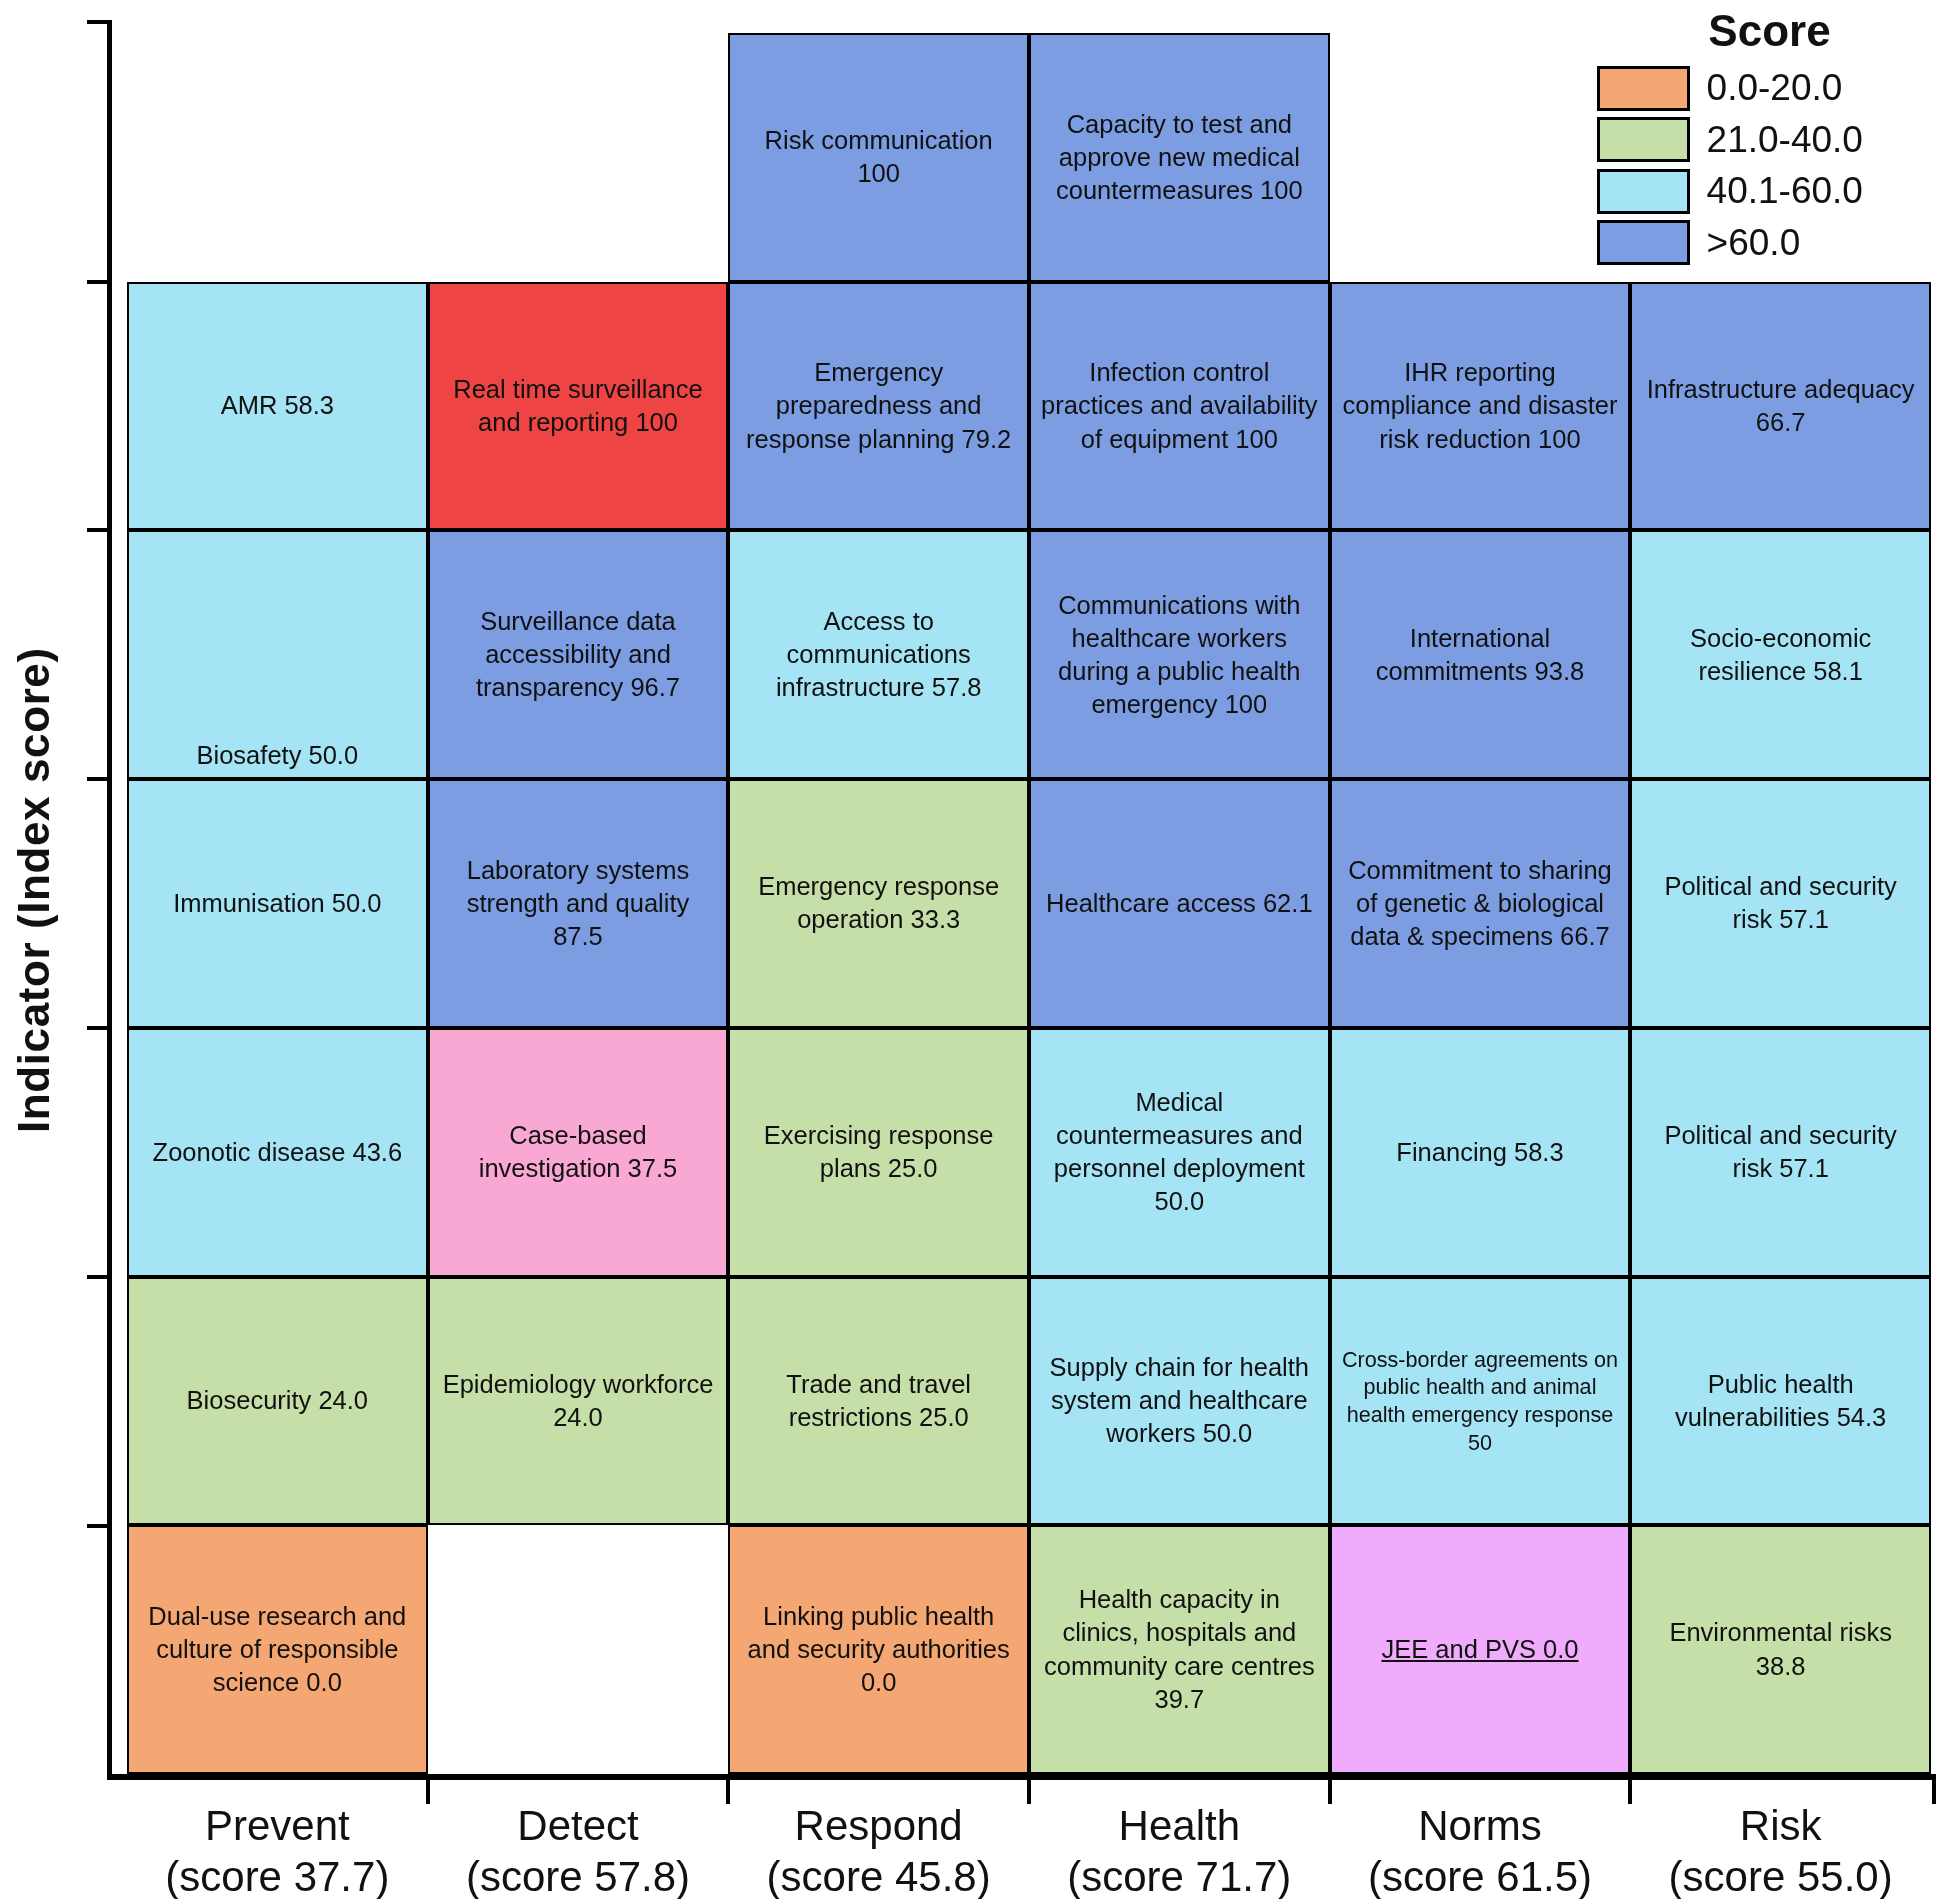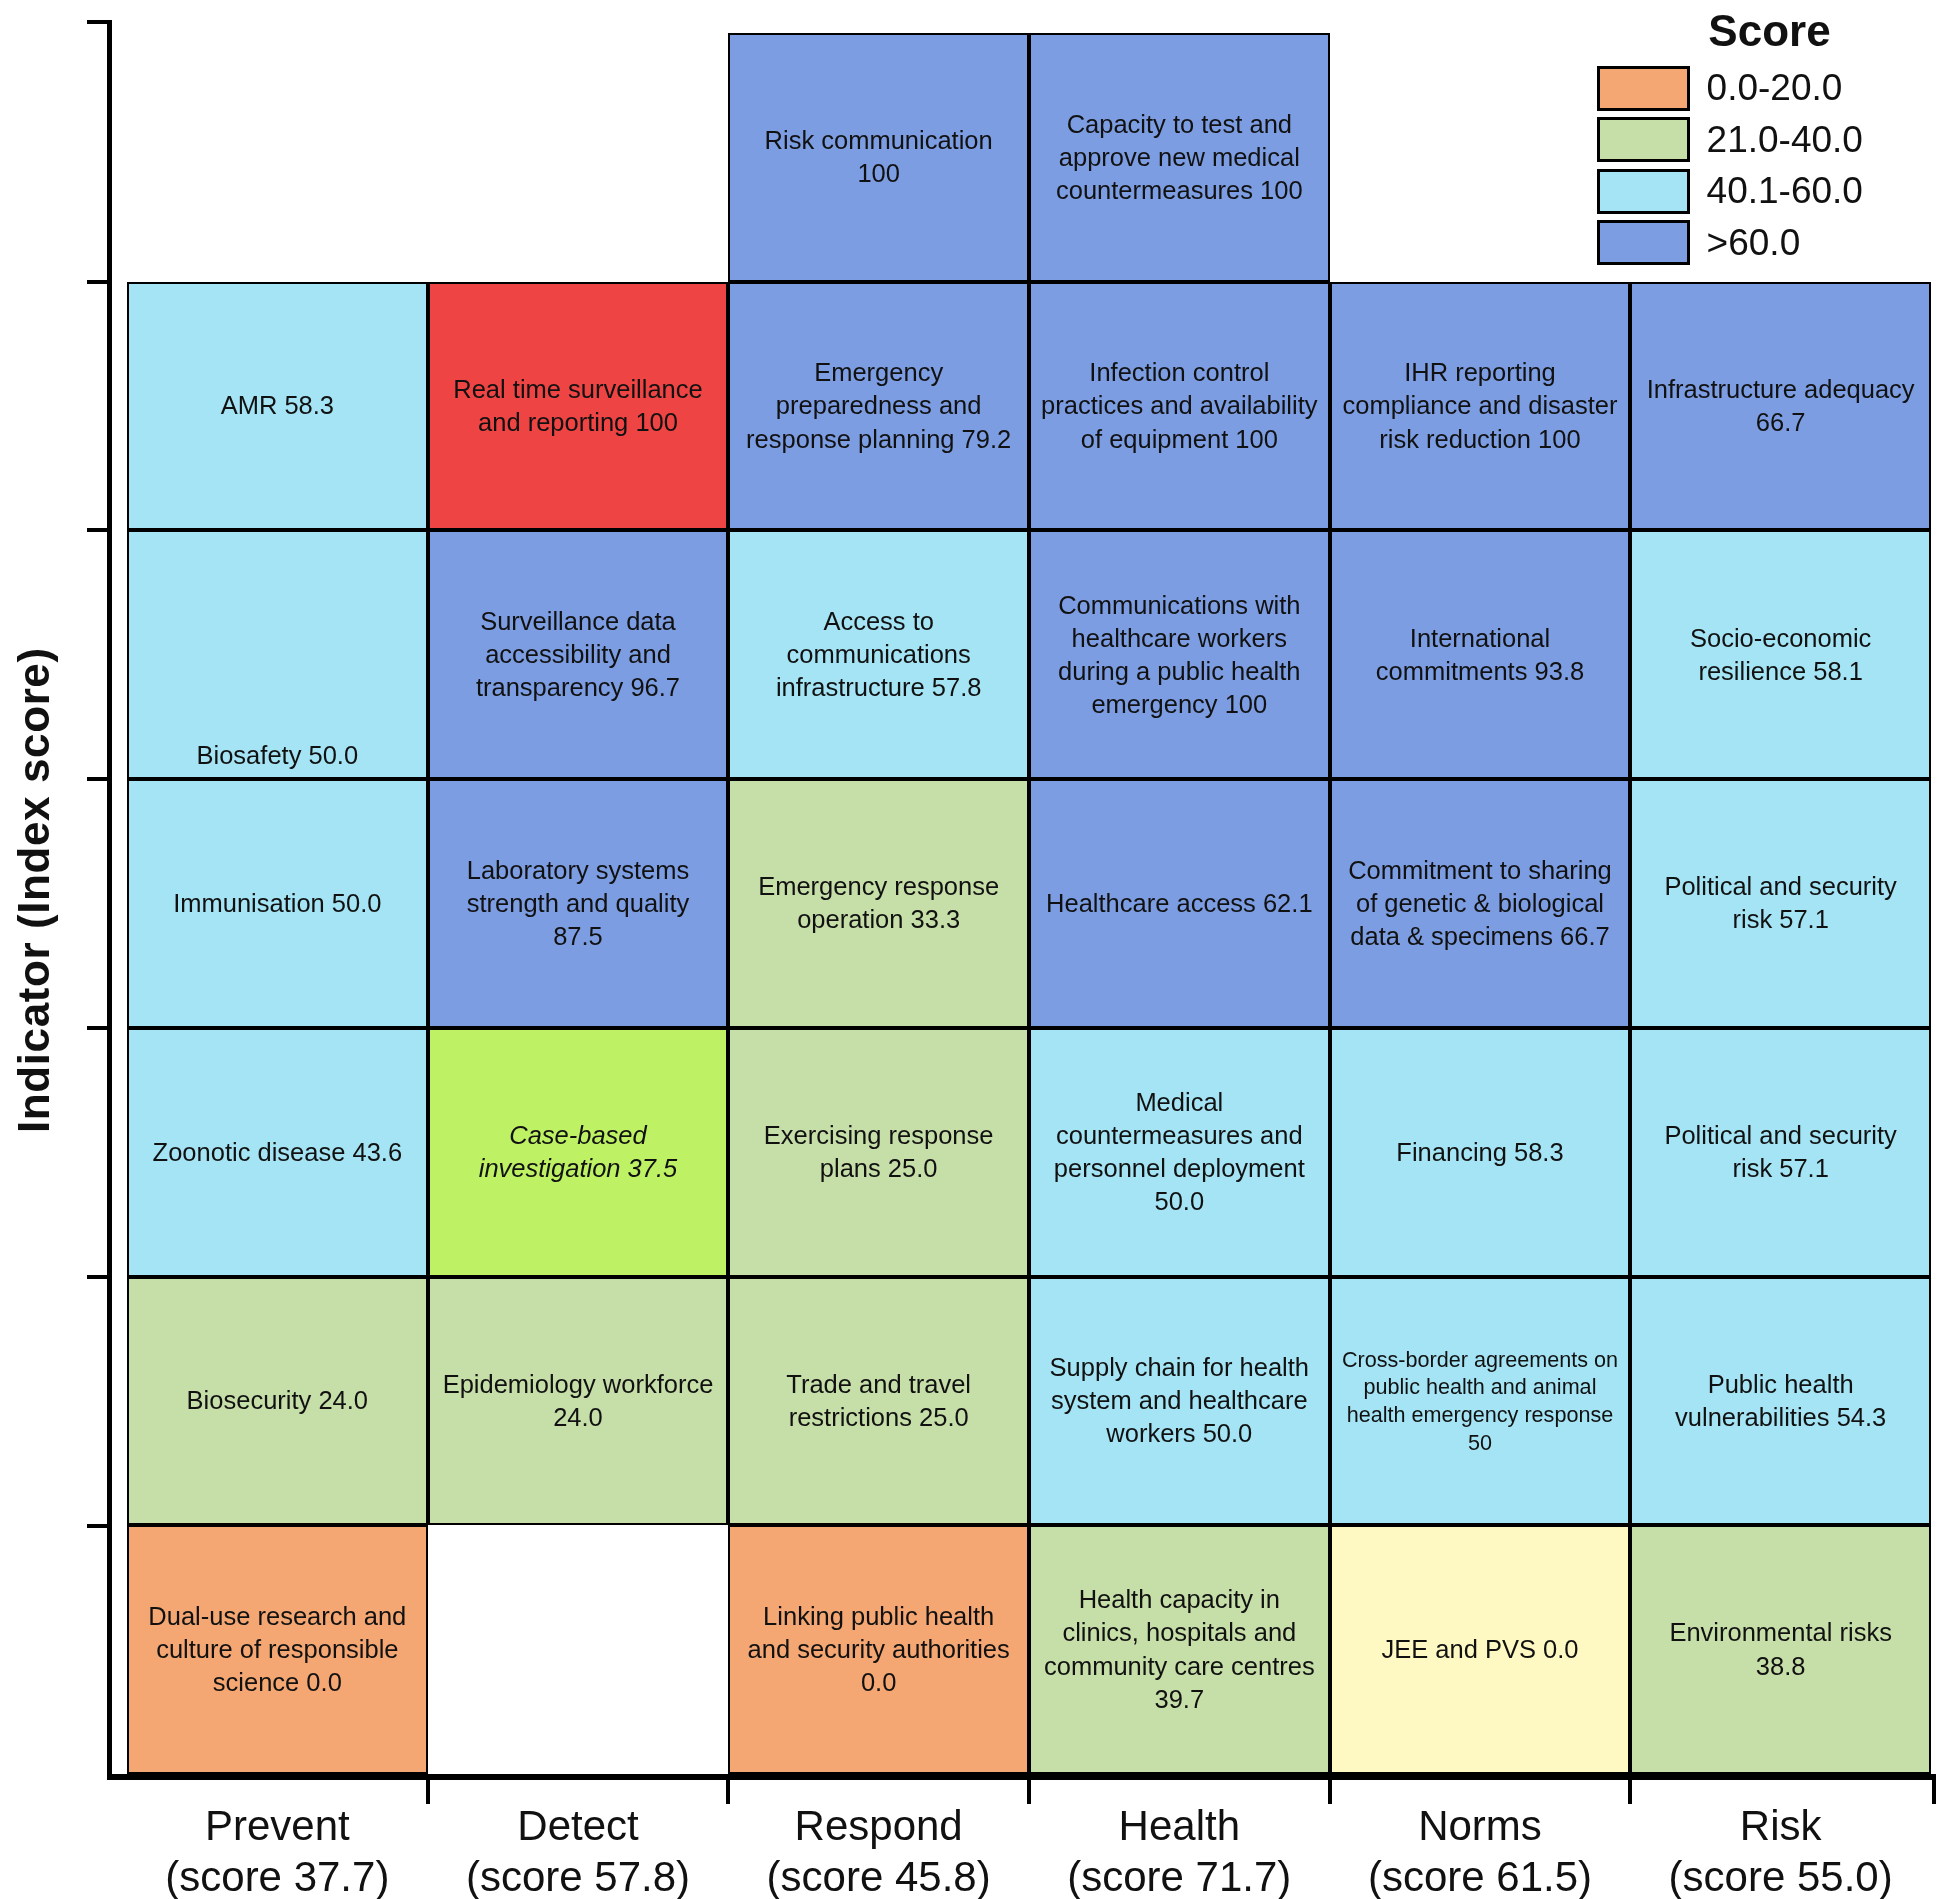--- a/index.html
+++ b/index.html
@@ -88,21 +88,21 @@
       <div class="cell empty" style="grid-area: 1 / 2;"></div>
       <div class="cell" style="grid-area: 2 / 2; background: #ef4444; align-items: center;">
         <span>Real time surveillance and reporting 100</span>
       </div>
       <div class="cell" style="grid-area: 3 / 2; background: rgb(124, 157, 226);">
         <span>Surveillance data accessibility and transparency 96.7</span>
       </div>
       <div class="cell" style="grid-area: 4 / 2; background: rgb(124, 157, 226);">
         <span>Laboratory systems strength and quality 87.5</span>
       </div>
-      <div class="cell" style="grid-area: 5 / 2; background: #bef264; font-style: italic;">
+      <div class="cell" style="grid-area: 5 / 2; background: #f9a8d4;">
         <span>Case-based investigation 37.5</span>
       </div>
       <div class="cell" style="grid-area: 6 / 2; background: rgb(198, 222, 168);">
         <span>Epidemiology workforce 24.0</span>
       </div>
       <div class="cell" style="grid-area: 1 / 3; background: rgb(124, 157, 226);">
         <span>Risk communication 100</span>
       </div>
       <div class="cell" style="grid-area: 2 / 3; background: rgb(124, 157, 226);">
         <span>Emergency preparedness and response planning 79.2</span>
@@ -152,21 +152,21 @@
       </div>
       <div class="cell" style="grid-area: 4 / 5; background: rgb(124, 157, 226);">
         <span>Commitment to sharing of genetic &amp; biological data &amp; specimens 66.7</span>
       </div>
       <div class="cell" style="grid-area: 5 / 5; background: rgb(164, 228, 244);">
         <span>Financing 58.3</span>
       </div>
       <div class="cell small" style="grid-area: 6 / 5; background: rgb(164, 228, 244);">
         <span>Cross-border agreements on public health and animal health emergency response 50</span>
       </div>
-      <div class="cell" style="grid-area: 7 / 5; background: #fef9c3;">
+      <div class="cell" style="grid-area: 7 / 5; background: #f0abfc; text-decoration: underline;">
         <span>JEE and PVS 0.0</span>
       </div>
       <div class="cell empty" style="grid-area: 1 / 6;"></div>
       <div class="cell" style="grid-area: 2 / 6; background: rgb(124, 157, 226);">
         <span>Infrastructure adequacy 66.7</span>
       </div>
       <div class="cell" style="grid-area: 3 / 6; background: rgb(164, 228, 244);">
         <span>Socio-economic resilience 58.1</span>
       </div>
       <div class="cell" style="grid-area: 4 / 6; background: rgb(164, 228, 244);">

